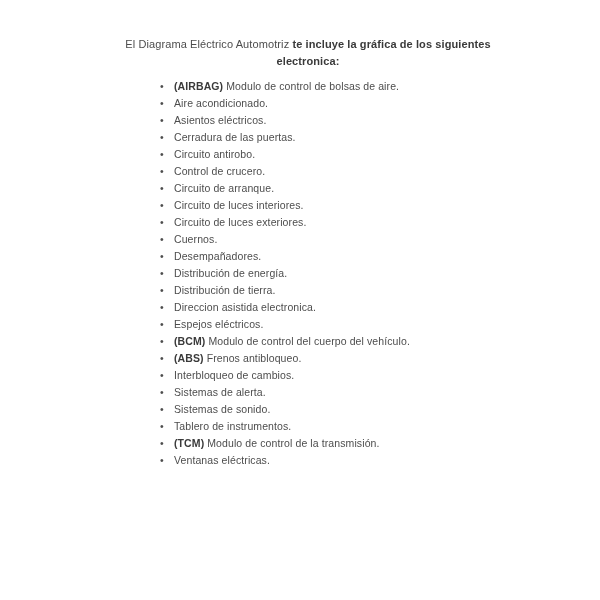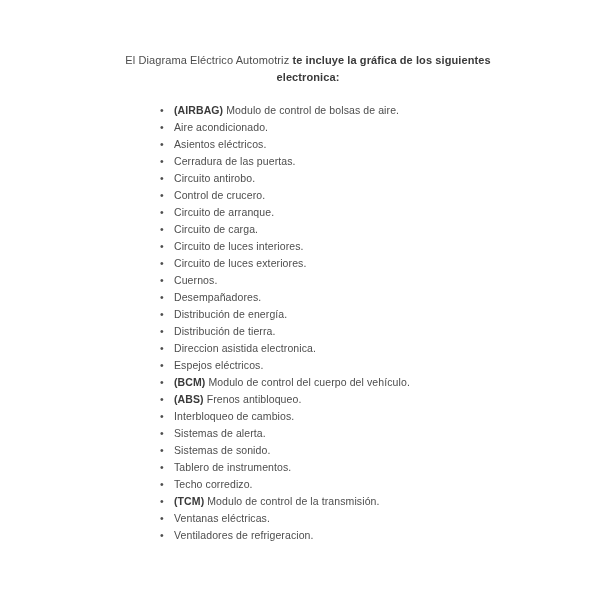--- a/index.html
+++ b/index.html
@@ -10,35 +10,35 @@
     height: 600px;
     overflow: hidden;
     font-family: "Liberation Sans", sans-serif;
   }
   .page {
     width: 600px;
     height: 600px;
     background: #ffffff;
   }
   .title {
-    margin-top: 52px;
+    margin-top: 36px;
     text-align: center;
     font-size: 11px;
     line-height: 17px;
     color: #4d4d4d;
     letter-spacing: 0.1px;
     padding-left: 16px;
   }
   .title strong {
     color: #3a3a3a;
     font-weight: 700;
   }
   ul.components {
     list-style: none;
-    margin: 16px 0 0 159px;
+    margin: 8px 0 0 159px;
     padding: 0;
   }
   ul.components li {
     position: relative;
     padding-left: 15px;
     font-size: 10.5px;
     line-height: 17px;
     color: #4d4d4d;
     letter-spacing: 0.1px;
   }
@@ -66,33 +66,30 @@
   </div>
 
   <ul class="components" id="components-list">
       <li><span class="item-bold">(AIRBAG)</span><span class="item-text"> Modulo de control de bolsas de aire.</span></li>
       <li><span class="item-bold"></span><span class="item-text">Aire acondicionado.</span></li>
       <li><span class="item-bold"></span><span class="item-text">Asientos eléctricos.</span></li>
       <li><span class="item-bold"></span><span class="item-text">Cerradura de las puertas.</span></li>
       <li><span class="item-bold"></span><span class="item-text">Circuito antirobo.</span></li>
       <li><span class="item-bold"></span><span class="item-text">Control de crucero.</span></li>
       <li><span class="item-bold"></span><span class="item-text">Circuito de arranque.</span></li>
-      <li><span class="item-bold"></span><span class="item-text">Circuito de carga.</span></li>
       <li><span class="item-bold"></span><span class="item-text">Circuito de luces interiores.</span></li>
       <li><span class="item-bold"></span><span class="item-text">Circuito de luces exteriores.</span></li>
       <li><span class="item-bold"></span><span class="item-text">Cuernos.</span></li>
       <li><span class="item-bold"></span><span class="item-text">Desempañadores.</span></li>
       <li><span class="item-bold"></span><span class="item-text">Distribución de energía.</span></li>
       <li><span class="item-bold"></span><span class="item-text">Distribución de tierra.</span></li>
       <li><span class="item-bold"></span><span class="item-text">Direccion asistida electronica.</span></li>
       <li><span class="item-bold"></span><span class="item-text">Espejos eléctricos.</span></li>
       <li><span class="item-bold">(BCM)</span><span class="item-text"> Modulo de control del cuerpo del vehículo.</span></li>
       <li><span class="item-bold">(ABS)</span><span class="item-text"> Frenos antibloqueo.</span></li>
       <li><span class="item-bold"></span><span class="item-text">Interbloqueo de cambios.</span></li>
       <li><span class="item-bold"></span><span class="item-text">Sistemas de alerta.</span></li>
       <li><span class="item-bold"></span><span class="item-text">Sistemas de sonido.</span></li>
       <li><span class="item-bold"></span><span class="item-text">Tablero de instrumentos.</span></li>
-      <li><span class="item-bold"></span><span class="item-text">Techo corredizo.</span></li>
       <li><span class="item-bold">(TCM)</span><span class="item-text"> Modulo de control de la transmisión.</span></li>
       <li><span class="item-bold"></span><span class="item-text">Ventanas eléctricas.</span></li>
-      <li><span class="item-bold"></span><span class="item-text">Ventiladores de refrigeracion.</span></li>
     </ul>
 </div>
 
 </body></html>

